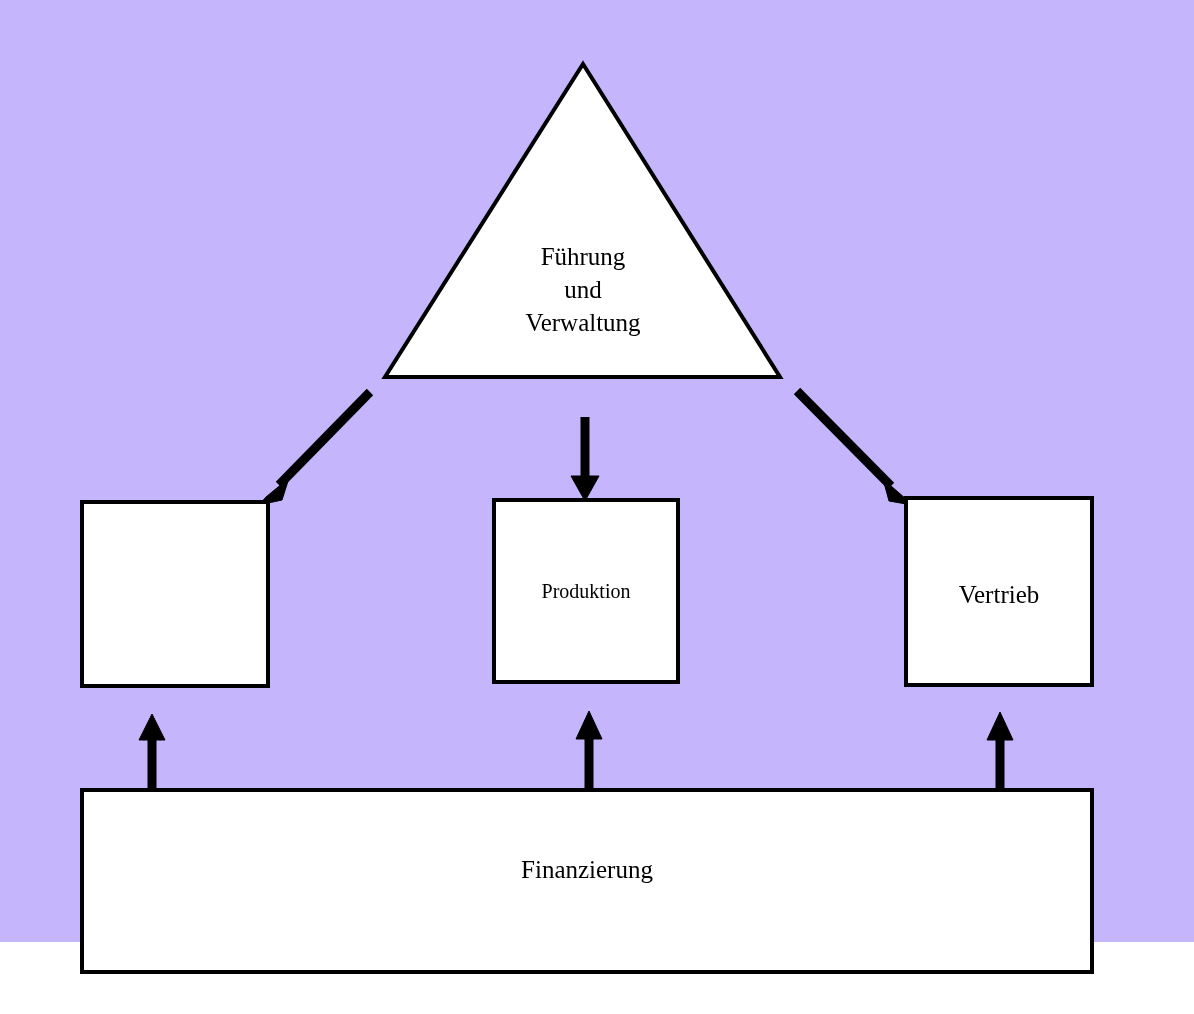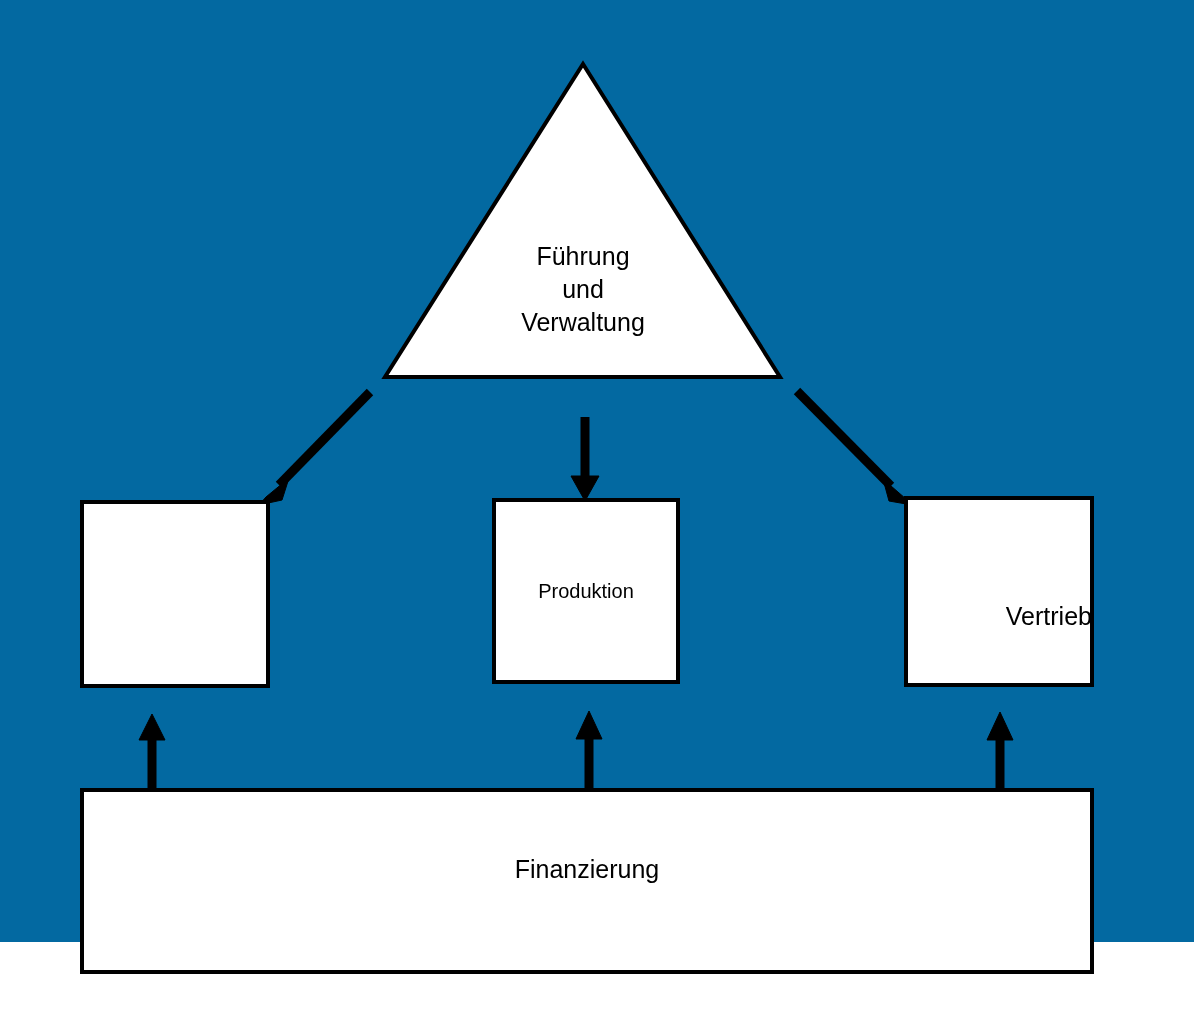--- a/index.html
+++ b/index.html
@@ -11,21 +11,22 @@
   body {
     width: 1194px;
     height: 1014px;
     font-family: "Liberation Sans", "DejaVu Sans", sans-serif;
     overflow: hidden;
   }
   #diagram-canvas {
     position: relative;
     width: 1194px;
     height: 942px;
-    background: #0369a1;
+    background: #c4b5fd;
+    font-family: Liberation Serif, serif;
   }
   #diagram-svg {
     position: absolute;
     top: 0;
     left: 0;
     width: 1194px;
     height: 1014px;
     display: block;
   }
   .node-label {
@@ -50,24 +51,23 @@
     font-size: 25px;
   }
   #label-production {
     left: 494px;
     top: 578px;
     width: 184px;
     font-size: 20px;
   }
   #label-sales {
     left: 906px;
-    top: 600px;
+    top: 578px;
     width: 186px;
     font-size: 25px;
-    text-align: right;
   }
   #label-financing {
     left: 82px;
     top: 853px;
     width: 1010px;
     font-size: 25px;
   }
 </style>
 </head>
 <body>

